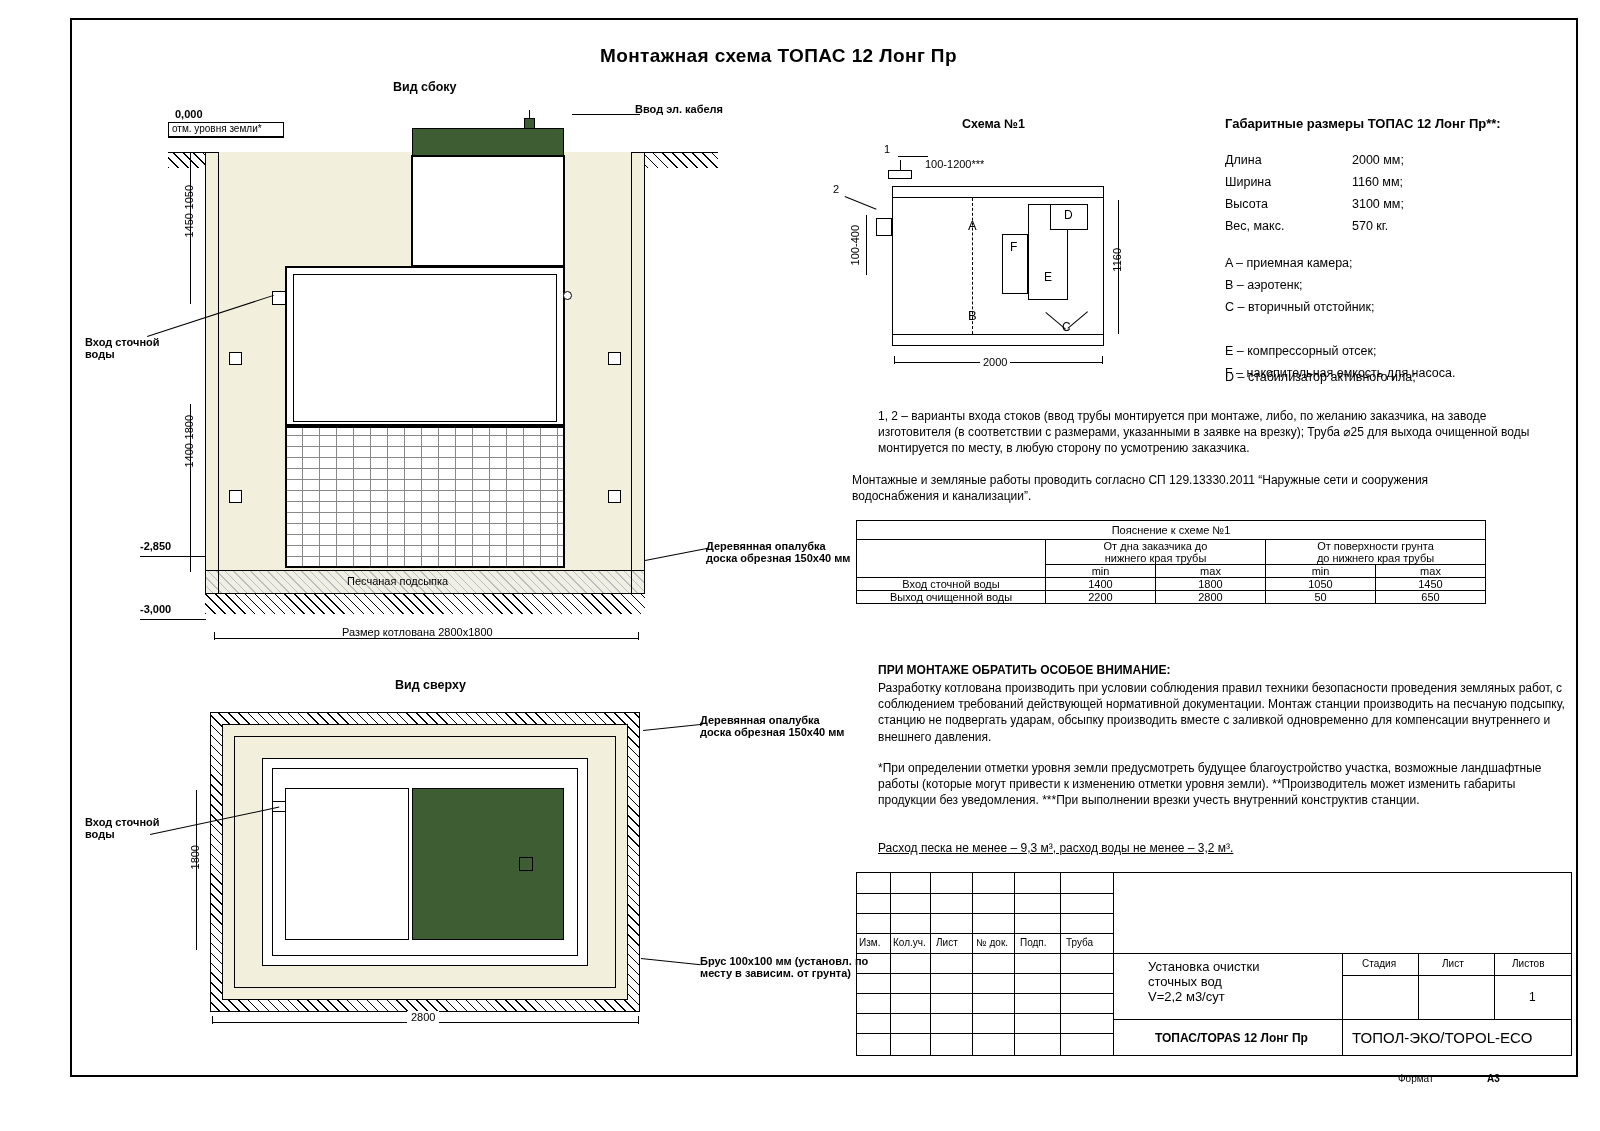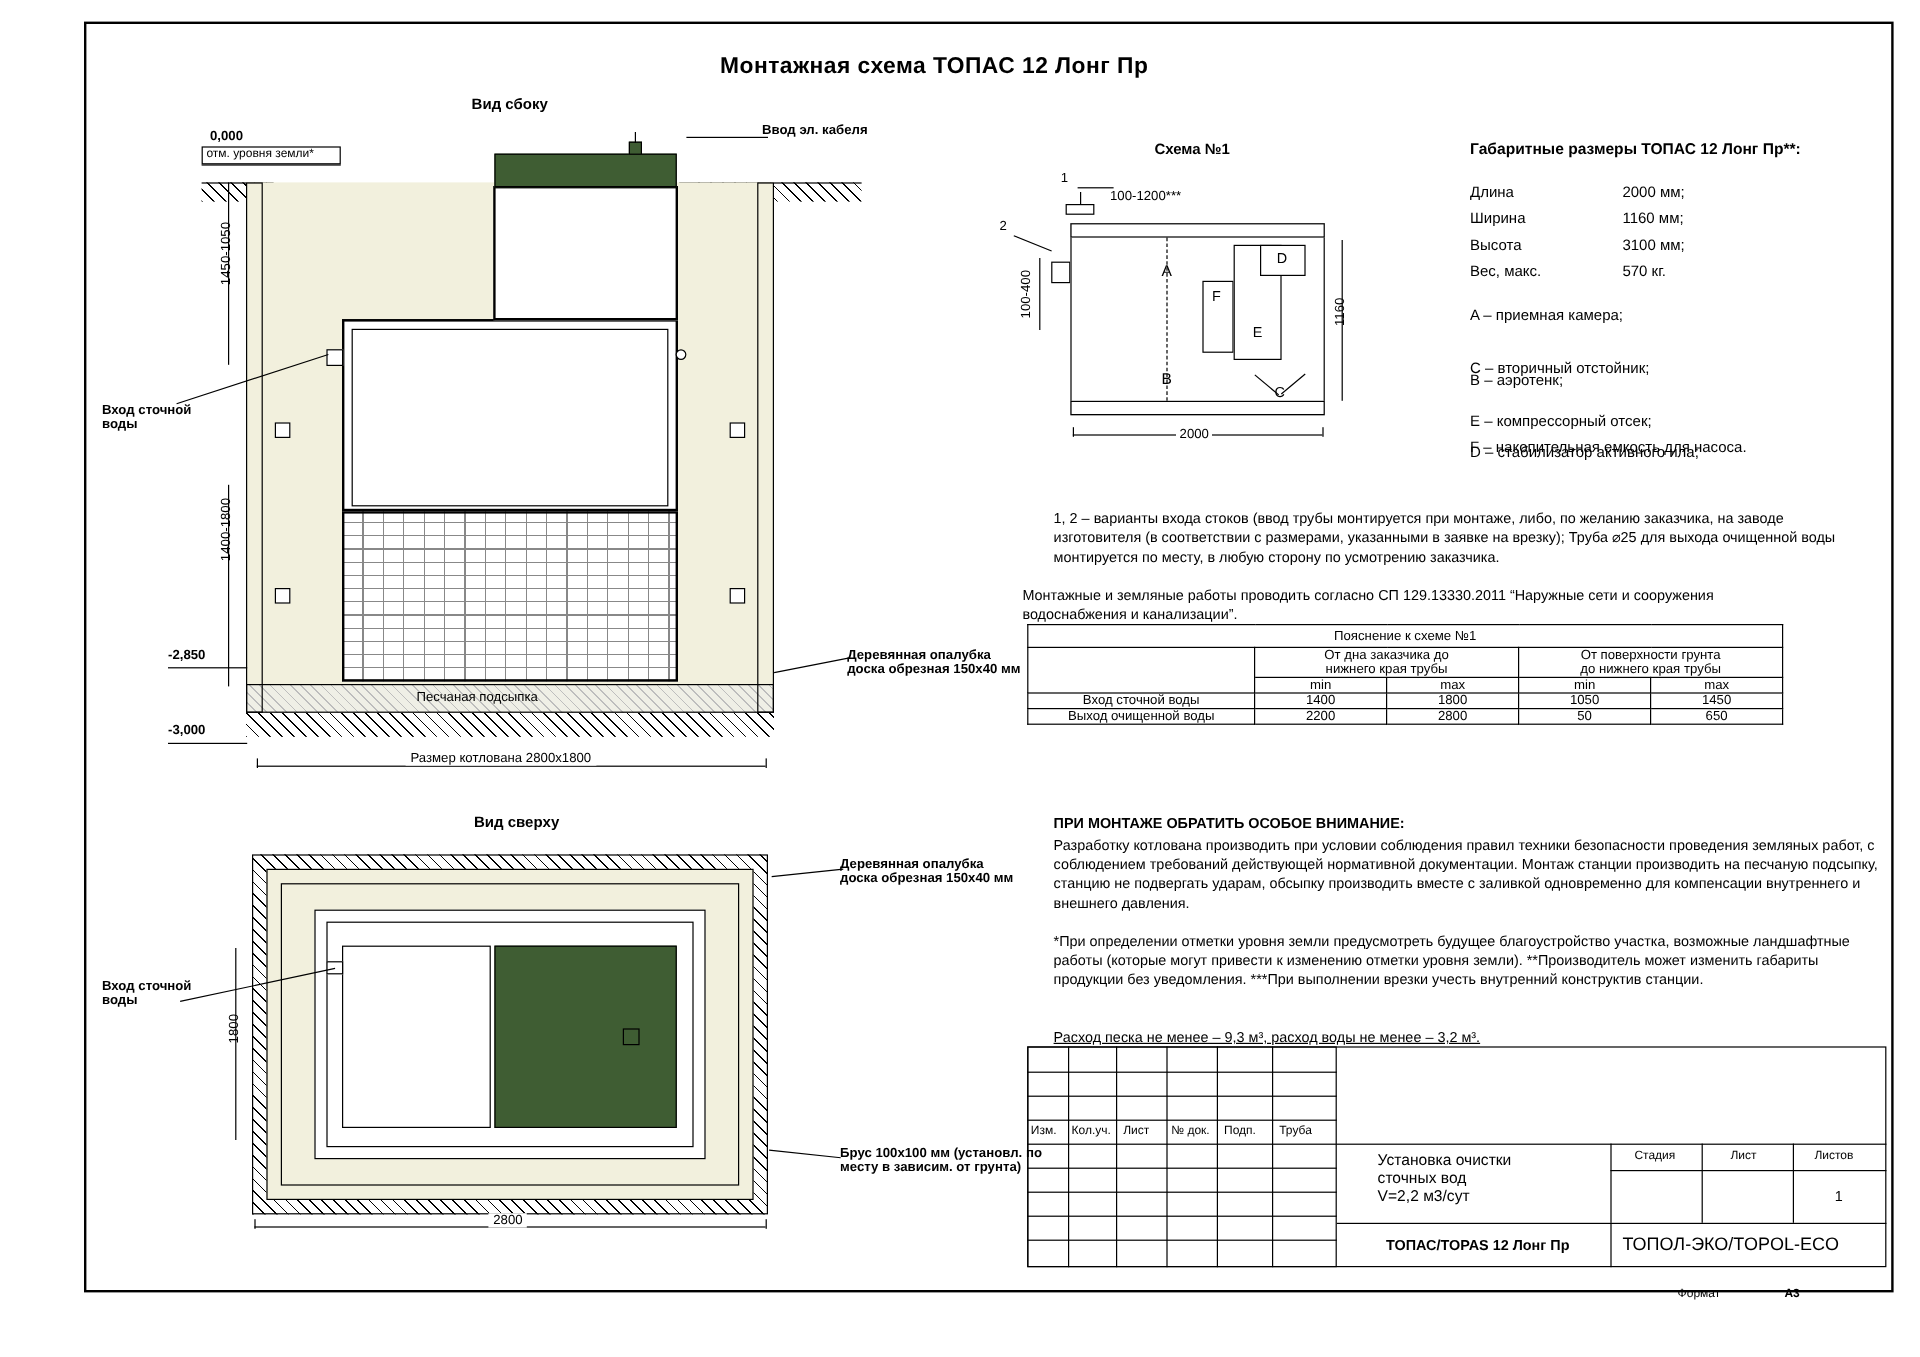--- a/index.html
+++ b/index.html
@@ -25,21 +25,21 @@
   .brick{position:absolute;background:
     repeating-linear-gradient(0deg,#888 0 1px,rgba(0,0,0,0) 1px 11px),
     repeating-linear-gradient(90deg,#888 0 1px,rgba(0,0,0,0) 1px 17px);
     background-color:#fff;}
   .sand{position:absolute;background:
     repeating-linear-gradient(45deg,#bdbdbd 0 1px,rgba(0,0,0,0) 1px 6px);background-color:#efefe6;}
   .bx{position:absolute;border:1px solid #000;box-sizing:border-box;}
   .bx2{position:absolute;border:2px solid #000;box-sizing:border-box;}
   table.t{position:absolute;border-collapse:collapse;font-size:11px;}
   table.t td,table.t th{border:1px solid #000;padding:0 4px;text-align:center;font-weight:normal;}
-  .para{position:absolute;font-size:12px;line-height:1.35;margin-top:16px;}
+  .para{position:absolute;font-size:12px;line-height:1.35;}
   .u{text-decoration:underline;}
   .dimtick{position:absolute;width:1px;height:8px;background:#000;}
   .leader{position:absolute;background:#000;height:1px;transform-origin:0 0;}
 </style>
 </head>
 <body>
 
 <div id="sheet">
   <div class="frame"></div>
 
@@ -189,21 +189,21 @@
   <div class="lbl" style="left:1225px;top:153px;">Длина</div>
   <div class="lbl" style="left:1352px;top:153px;">2000 мм;</div>
   <div class="lbl" style="left:1225px;top:175px;">Ширина</div>
   <div class="lbl" style="left:1352px;top:175px;">1160 мм;</div>
   <div class="lbl" style="left:1225px;top:197px;">Высота</div>
   <div class="lbl" style="left:1352px;top:197px;">3100 мм;</div>
   <div class="lbl" style="left:1225px;top:219px;">Вес, макс.</div>
   <div class="lbl" style="left:1352px;top:219px;">570 кг.</div>
 
   <div class="lbl" style="left:1225px;top:256px;">A – приемная камера;</div>
-  <div class="lbl" style="left:1225px;top:278px;margin-top:32px;">B – аэротенк;</div>
+  <div class="lbl" style="left:1225px;top:278px;">B – аэротенк;</div>
   <div class="lbl" style="left:1225px;top:300px;">C – вторичный отстойник;</div>
   <div class="lbl" style="left:1225px;top:322px;margin-top:48px;">D – стабилизатор активного ила;</div>
   <div class="lbl" style="left:1225px;top:344px;">E – компрессорный отсек;</div>
   <div class="lbl" style="left:1225px;top:366px;">F – накопительная емкость для насоса.</div>
 
   <div class="para" style="left:878px;top:408px;width:660px;">    1, 2 – варианты входа  стоков (ввод трубы монтируется при монтаже, либо, по желанию заказчика, на
 заводе изготовителя (в соответствии с размерами, указанными в заявке на врезку);
     Труба ⌀25 для выхода очищенной воды монтируется по месту, в любую сторону по усмотрению заказчика.</div>
   <div class="para" style="left:852px;top:472px;width:660px;">    Монтажные и земляные работы проводить согласно СП 129.13330.2011 “Наружные сети и сооружения
 водоснабжения и канализации”.</div>

